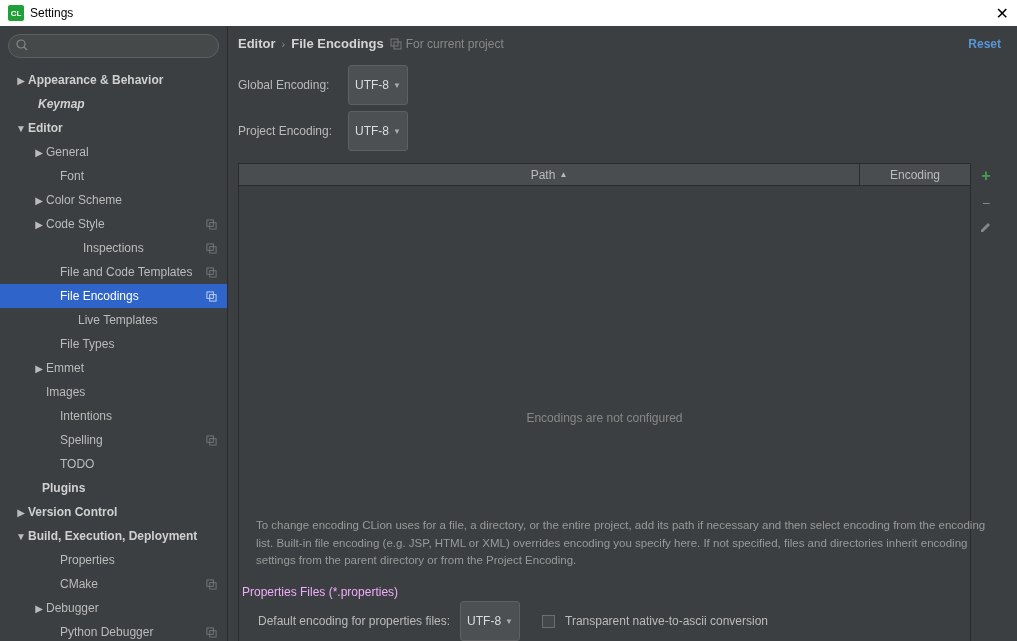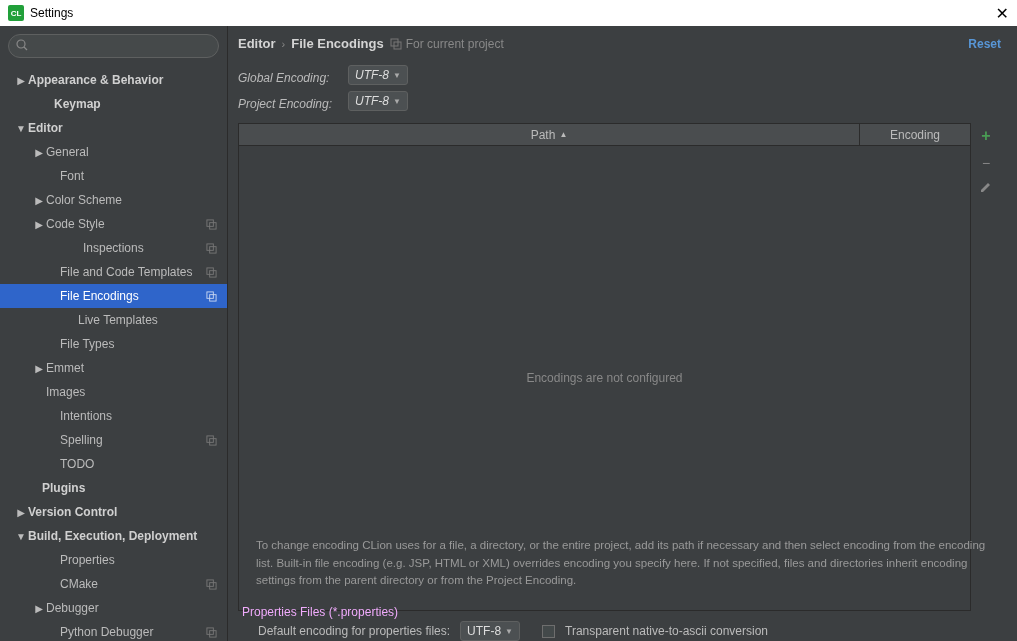--- a/index.html
+++ b/index.html
@@ -30,23 +30,23 @@
 
 .main { flex: 1; display: flex; flex-direction: column; background: #3c3f41; }
 .breadcrumb-row { display: flex; align-items: center; padding: 10px 16px 10px 10px; }
 .breadcrumb { display: flex; align-items: center; gap: 6px; font-size: 13px; }
 .breadcrumb b { color: #d4d4d4; font-weight: bold; }
 .bc-sep { color: #888; font-size: 11px; }
 .bc-project { color: #888; font-size: 12px; display: flex; align-items: center; gap: 4px; }
 .reset-link { margin-left: auto; color: #5896d6; font-size: 12px; cursor: pointer; font-weight: bold; }
 
 .settings-body { padding: 4px 16px 0 10px; flex: 1; display: flex; flex-direction: column; overflow: hidden; }
-.encoding-row { display: flex; align-items: flex-end; margin-bottom: 6px; font-style: italic; }
+.encoding-row { display: flex; align-items: center; margin-bottom: 6px; }
 .encoding-label { width: 110px; font-size: 12px; color: #bbb; }
-.dropdown { background: #4c5052; border: 1px solid #5e6060; border-radius: 3px; padding: 2px 6px; font-size: 12px; color: #ddd; display: inline-flex; align-items: center; gap: 4px; cursor: pointer; min-width: 50px; }
+.dropdown { background: #4c5052; border: 1px solid #5e6060; border-radius: 3px; padding: 12px 6px; font-size: 12px; color: #ddd; display: inline-flex; align-items: center; gap: 4px; cursor: pointer; min-width: 50px; }
 .dropdown .dd-arrow { font-size: 8px; color: #aaa; }
 
 .table-area { display: flex; margin-top: 6px; min-height: 0; }
 .table-wrap { flex: 1; border: 1px solid #2b2b2b; background: #3c3f41; display: flex; flex-direction: column; height: 488px; }
 .table-header { display: flex; background: #4a4d4f; border-bottom: 1px solid #2b2b2b; height: 22px; }
 .th { display: flex; align-items: center; justify-content: center; font-size: 12px; color: #bbb; border-right: 1px solid #2b2b2b; gap: 4px; }
 .th:last-child { border-right: none; }
 .th-path { flex: 1; }
 .th-enc { width: 110px; }
 .sort-arrow { font-size: 8px; color: #bbb; }
@@ -84,21 +84,21 @@
             <line x1="8" y1="8" x2="11" y2="11" stroke="#888" stroke-width="1.2"></line>
           </svg>
       </span>
       <input class="search-input" type="text" placeholder="" style="">
     </div>
     <div class="tree" id="tree">
         <div class="tree-item bold" style="padding-left: 14px;">
           <span class="tree-chevron">▶</span>
           <span class="tree-label">Appearance &amp; Behavior</span>
         </div>
-        <div class="tree-item bold" style="padding-left: 40px;">
+        <div class="tree-item bold" style="padding-left: 24px; font-style: italic;">
           <span class="tree-chevron"></span>
           <span class="tree-label">Keymap</span>
         </div>
         <div class="tree-item bold" style="padding-left: 14px;">
           <span class="tree-chevron">▼</span>
           <span class="tree-label">Editor</span>
         </div>
         <div class="tree-item" style="padding-left: 32px;">
           <span class="tree-chevron">▶</span>
           <span class="tree-label">General</span>

